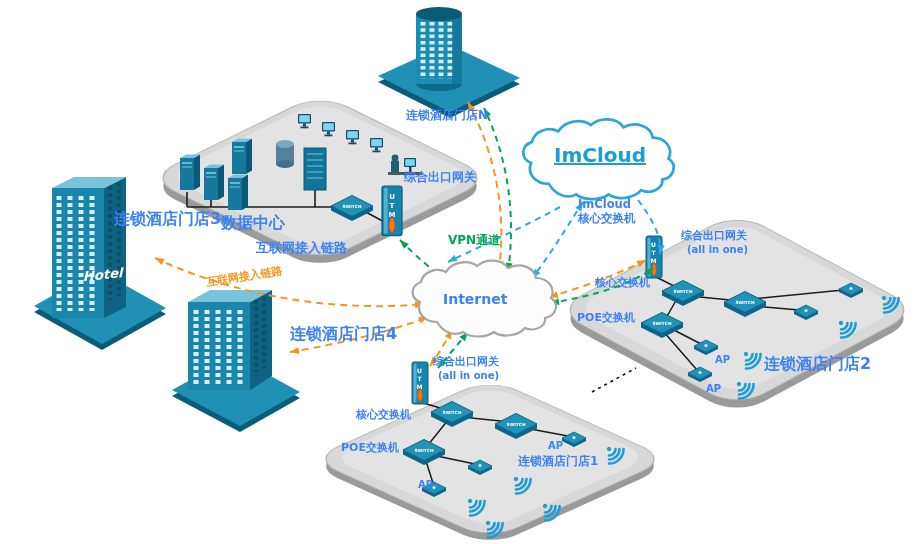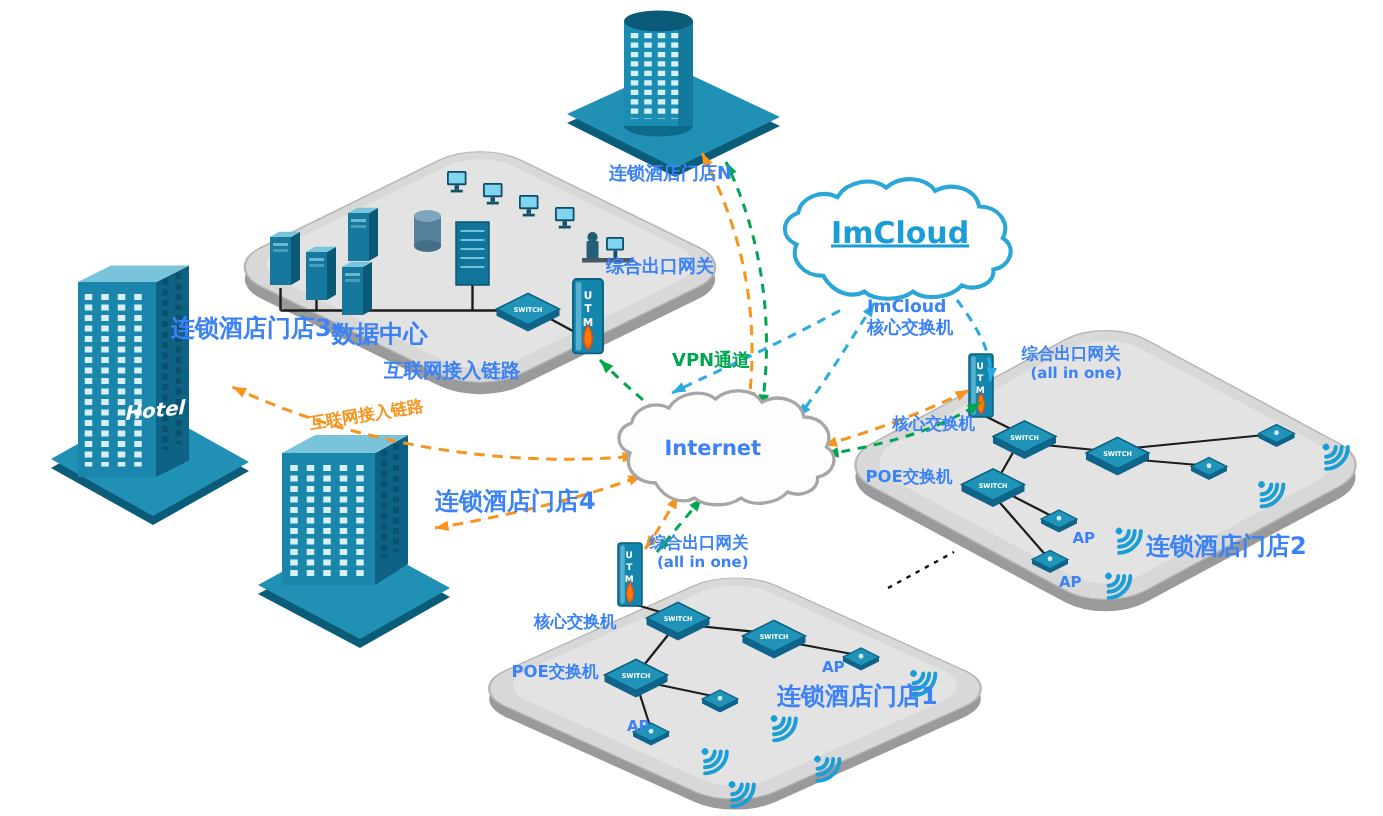--- a/index.html
+++ b/index.html
@@ -277,19 +277,19 @@
 <div class="lbl" style="left:715px;top:354px;font-size:10px;">AP</div>
 <div class="lbl" style="left:706px;top:383px;font-size:10px;">AP</div>
 <div class="lbl" style="left:764px;top:355px;font-size:16px;">连锁酒店门店2</div>
 
 <div class="lbl" style="left:433px;top:356px;font-size:11px;">综合出口网关</div>
 <div class="lbl" style="left:438px;top:370px;font-size:10px;">(all in one)</div>
 <div class="lbl" style="left:356px;top:409px;font-size:11px;">核心交换机</div>
 <div class="lbl" style="left:341px;top:442px;font-size:11px;">POE交换机</div>
 <div class="lbl" style="left:548px;top:440px;font-size:10px;">AP</div>
 <div class="lbl" style="left:418px;top:479px;font-size:10px;">AP</div>
-<div class="lbl" style="left:518px;top:455px;font-size:16px;">连锁酒店门店1</div>
+<div class="lbl" style="left:518px;top:455px;font-size:12px;">连锁酒店门店1</div>
 
 <div class="utm-text" style="left:388px;top:193px;font-size:7px;">UTM</div>
 <div class="utm-text" style="left:650px;top:241px;font-size:6px;">UTM</div>
 <div class="utm-text" style="left:416px;top:367px;font-size:6px;">UTM</div>
 
 </div>
 
 </body></html>

